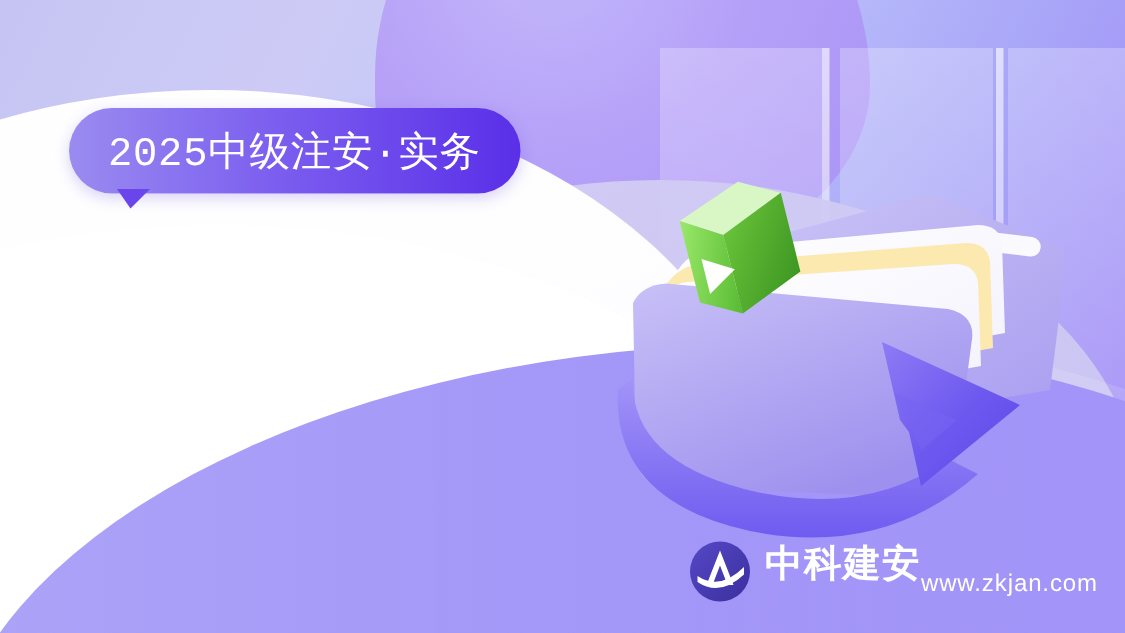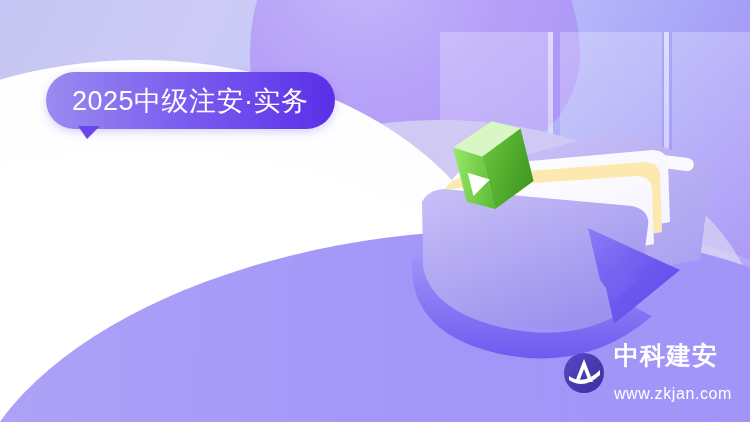--- a/index.html
+++ b/index.html
@@ -109,20 +109,21 @@
     left: 46px;
     top: 72px;
     height: 57px;
     padding: 0 26px;
     display: flex;
     align-items: center;
     border-radius: 29px;
     background: linear-gradient(90deg, #9a8bf0 0%, #7a5cef 48%, #5a2fe8 100%);
     box-shadow: 0 3px 10px rgba(86,48,210,.22);
     z-index: 6;
+    font-family: Liberation Mono, monospace;
   }
   .pill-text {
     color: #ffffff;
     font-size: 27px;
     letter-spacing: .5px;
     font-weight: 400;
     white-space: nowrap;
   }
   .pill-tail {
     position: absolute;
@@ -178,21 +179,21 @@
   
   .logo {
     position: absolute;
     right: 18px;
     bottom: 20px;
     display: flex;
     align-items: center;
     gap: 9px;
     z-index: 8;
   }
-  .logo-text { display: flex; flex-direction: column; line-height: 1; }
+  .logo-text { display: flex; flex-direction: row; line-height: 1; }
   .logo-name {
     color: #ffffff;
     font-size: 25px;
     font-weight: 700;
     letter-spacing: 1px;
   }
   .logo-url {
     color: #ffffff;
     font-size: 16px;
     letter-spacing: .6px;

